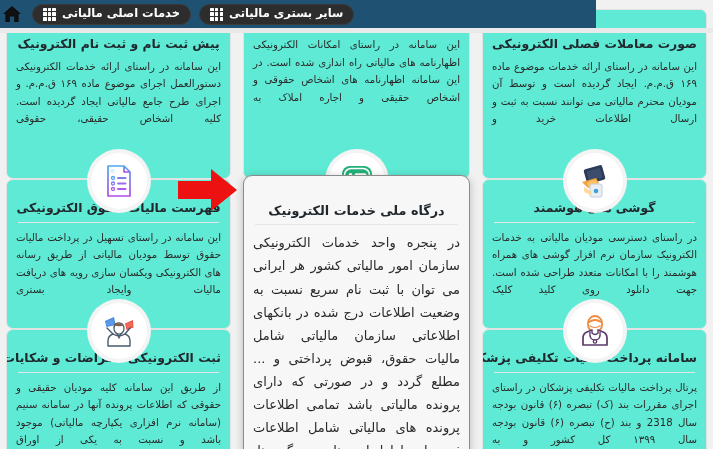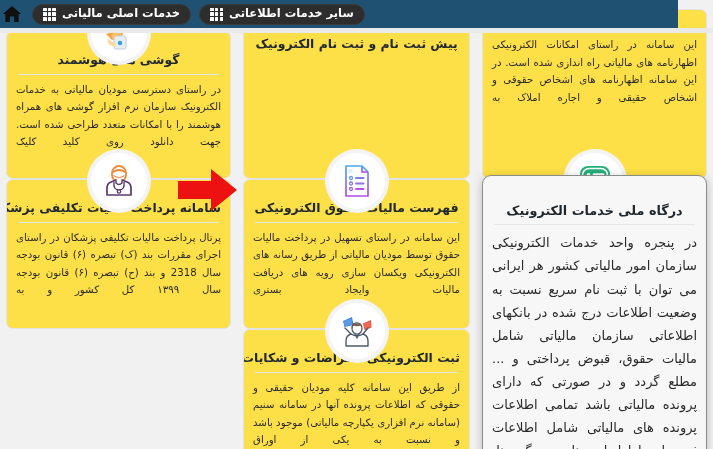--- a/index.html
+++ b/index.html
@@ -4,21 +4,21 @@
 <style>
   html,body{margin:0;padding:0;}
   body{
     width:713px;height:449px;overflow:hidden;
     background:#f1f1f1;
     font-family:"DejaVu Sans","Liberation Sans",sans-serif;
     position:relative;
   }
   
   .topbar{
-    position:absolute;top:0;left:0;width:678px;height:28px;
+    position:absolute;top:0;left:0;width:596px;height:28px;
     background:#1f5272;
     display:flex;flex-direction:row-reverse;align-items:center;
     gap:8px;padding-left:0;padding-right:6px;box-sizing:border-box;
     z-index:40;
   }
   .home-btn{
     width:24px;height:24px;display:flex;align-items:center;justify-content:center;
     cursor:pointer;flex:0 0 auto;
   }
   .home-btn svg{display:block;}
@@ -46,21 +46,21 @@
   .grid{
     position:absolute;top:31px;left:0;width:713px;height:418px;
     display:grid;
     grid-template-columns:237px 239px 237px;
     grid-template-rows:148px 150px 150px;
     z-index:10;
   }
   .cellwrap{position:relative;}
   .card{
     position:absolute;left:6px;right:6px;top:0;bottom:0;
-    background:#fde047;
+    background:#5eead4;
     border:1px solid #e2e2e2;
     border-radius:7px;
     box-sizing:border-box;
     padding:20px 9px 6px 9px;
     overflow:hidden;
   }
   
   .row1 .card{top:-22px;padding-top:26px;}
   .card-title{
     text-align:center;
@@ -138,39 +138,47 @@
       <i></i>
         <i></i>
         <i></i>
         <i></i>
         <i></i>
         <i></i>
         <i></i>
         <i></i>
         <i></i>
     </span>
-    <span class="navpill-label">سایر خدمات اطلاعاتی</span>
+    <span class="navpill-label">سایر بستری مالیاتی</span>
   </div>
 </div>
 <div class="underbar"></div>
 
 <div class="grid">
 
-
   <div class="cellwrap row1">
     <div class="card">
+      <div class="card-title">صورت معاملات فصلی الکترونیکی</div>
+
+      <p class="card-body">این سامانه در راستای ارائه خدمات موضوع ماده ۱۶۹ ق.م.م. ایجاد گردیده است و توسط آن مودیان محترم مالیاتی می توانند نسبت به ثبت و ارسال اطلاعات خرید و</p>
+    </div>
+  </div>
+
+  <div class="cellwrap row1">
+    <div class="card">
 
       <p class="card-body">این سامانه در راستای امکانات الکترونیکی اظهارنامه های مالیاتی راه اندازی شده است. در این سامانه اظهارنامه های اشخاص حقوقی و اشخاص حقیقی و اجاره املاک به</p>
     </div>
   </div>
 
   <div class="cellwrap row1">
     <div class="card">
       <div class="card-title">پیش ثبت نام و ثبت نام الکترونیک</div>
 
+      <p class="card-body">این سامانه در راستای ارائه خدمات الکترونیکی دستورالعمل اجرای موضوع ماده ۱۶۹ ق.م.م. و اجرای طرح جامع مالیاتی ایجاد گردیده است. کلیه اشخاص حقیقی، حقوقی</p>
     </div>
   </div>
 
   <div class="cellwrap">
     <div class="icon-badge">
       <svg width="38" height="38" viewBox="0 0 38 38" aria-hidden="true">
         <rect x="9" y="5" width="19" height="15" rx="2" transform="rotate(-16 18.5 12.5)" fill="#2b3a57"></rect>
         <rect x="11.5" y="7.5" width="14" height="10" rx="1" transform="rotate(-16 18.5 12.5)" fill="#3c4c6b"></rect>
         <path d="M6 20 L20 16 L23 21 L12 26 Z" fill="#f3a33d"></path>
         <path d="M11 21 Q14 18 20 18 L22 22 L13 26 Z" fill="#ffc163"></path>

